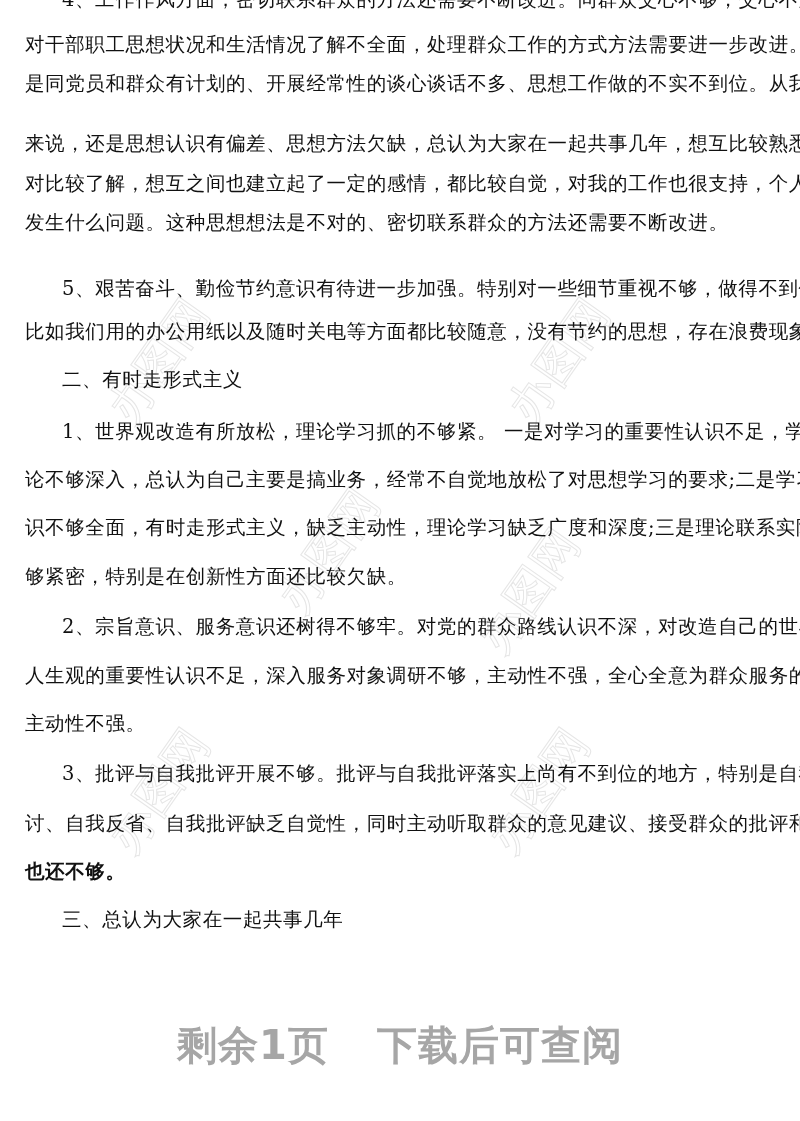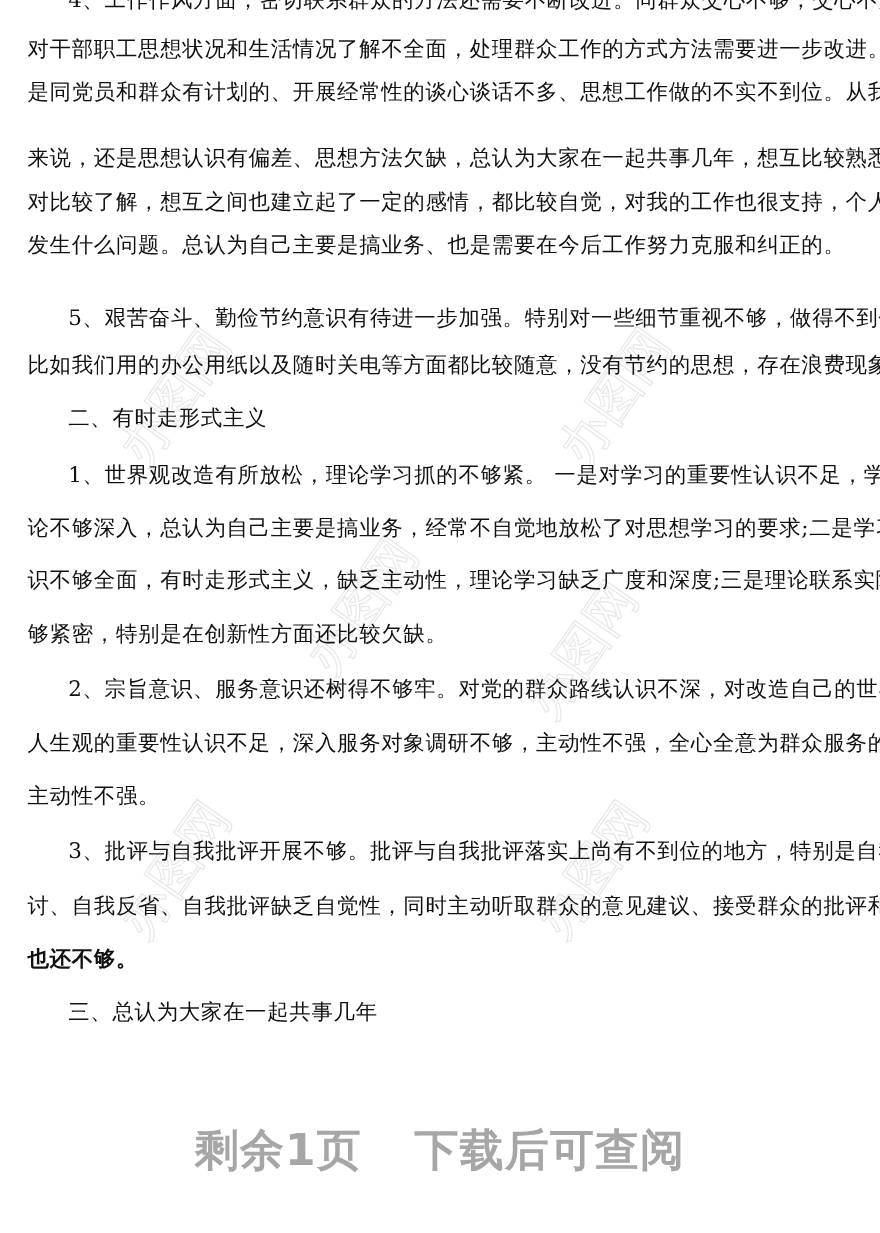--- a/index.html
+++ b/index.html
@@ -26,21 +26,21 @@
       <div class="wm" style="left: 460px; top: 560px;">办图网</div>
       <div class="wm" style="left: 90px; top: 760px;">办图网</div>
       <div class="wm" style="left: 470px; top: 760px;">办图网</div>
     </div>
   <div id="lines">
       <div class="line indent" style="top: -12px;">4、工作作风方面，密切联系群众的方法还需要不断改进。同群众交心不够，交心不深，</div>
       <div class="line" style="top: 33px;">对干部职工思想状况和生活情况了解不全面，处理群众工作的方式方法需要进一步改进。主要</div>
       <div class="line" style="top: 72px;">是同党员和群众有计划的、开展经常性的谈心谈话不多、思想工作做的不实不到位。从我个人</div>
       <div class="line" style="top: 132px;">来说，还是思想认识有偏差、思想方法欠缺，总认为大家在一起共事几年，想互比较熟悉、相</div>
       <div class="line" style="top: 172px;">对比较了解，想互之间也建立起了一定的感情，都比较自觉，对我的工作也很支持，个人不会</div>
-      <div class="line" style="top: 211px;">发生什么问题。总认为自己主要是搞业务、也是需要在今后工作努力克服和纠正的。</div>
+      <div class="line" style="top: 211px;">发生什么问题。这种思想想法是不对的、密切联系群众的方法还需要不断改进。</div>
       <div class="line indent" style="top: 277px;">5、艰苦奋斗、勤俭节约意识有待进一步加强。特别对一些细节重视不够，做得不到位，</div>
       <div class="line" style="top: 320px;">比如我们用的办公用纸以及随时关电等方面都比较随意，没有节约的思想，存在浪费现象。</div>
       <div class="line indent" style="top: 368px;">二、有时走形式主义</div>
       <div class="line indent" style="top: 420px;">1、世界观改造有所放松，理论学习抓的不够紧。 一是对学习的重要性认识不足，学习理</div>
       <div class="line" style="top: 468px;">论不够深入，总认为自己主要是搞业务，经常不自觉地放松了对思想学习的要求;二是学习知</div>
       <div class="line" style="top: 516px;">识不够全面，有时走形式主义，缺乏主动性，理论学习缺乏广度和深度;三是理论联系实际不</div>
       <div class="line" style="top: 565px;">够紧密，特别是在创新性方面还比较欠缺。</div>
       <div class="line indent" style="top: 615px;">2、宗旨意识、服务意识还树得不够牢。对党的群众路线认识不深，对改造自己的世界观、</div>
       <div class="line" style="top: 664px;">人生观的重要性认识不足，深入服务对象调研不够，主动性不强，全心全意为群众服务的意识</div>
       <div class="line" style="top: 712px;">主动性不强。</div>

